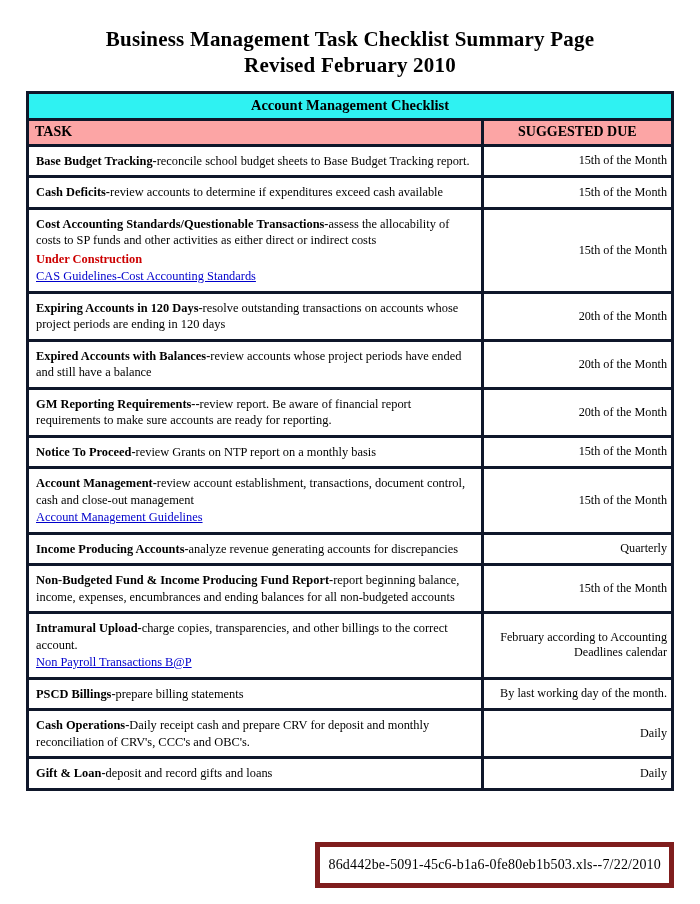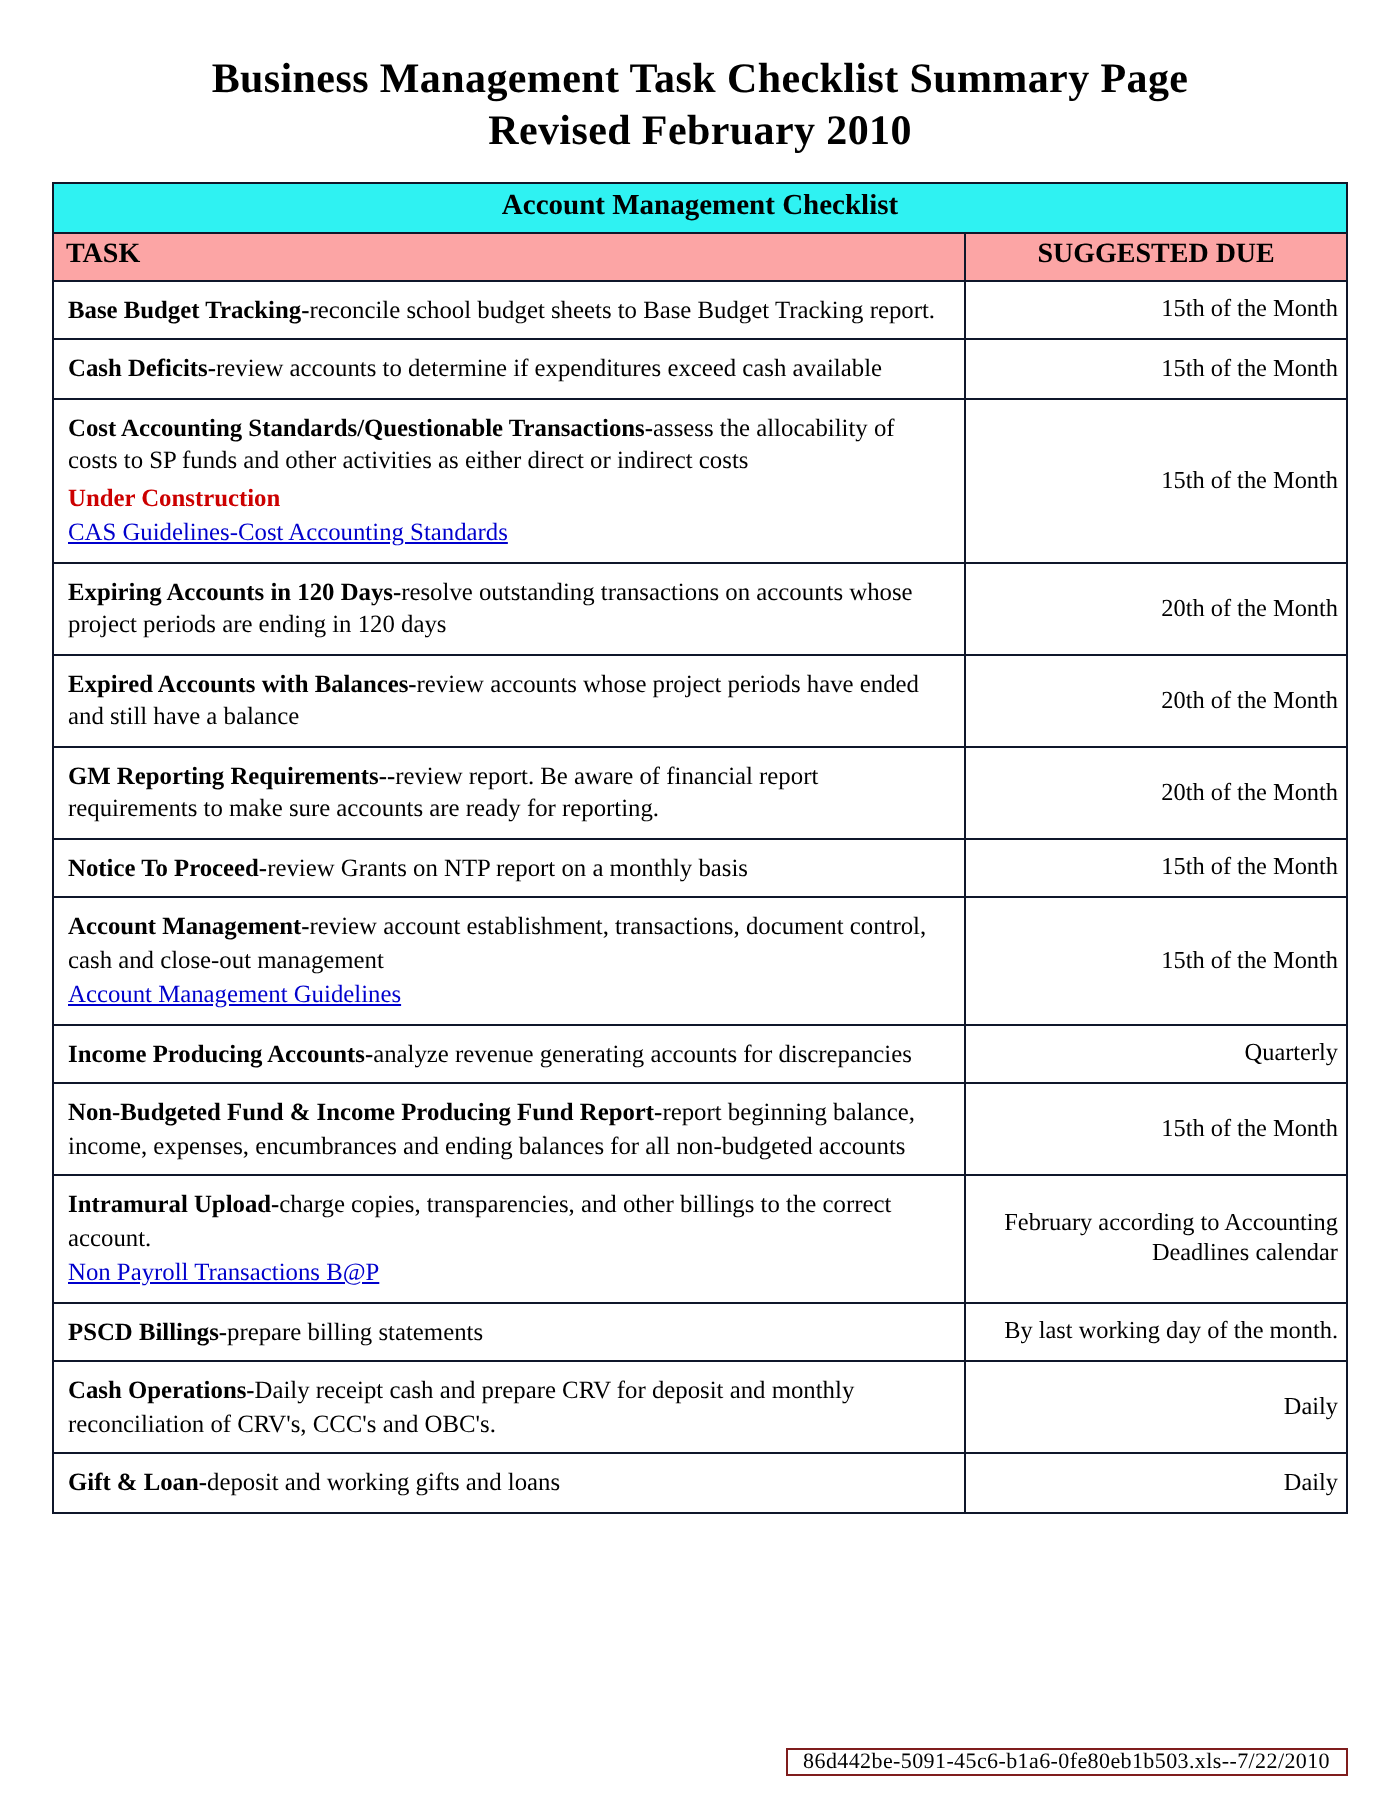--- a/index.html
+++ b/index.html
@@ -31,21 +31,21 @@
   }
   .doc-title .line2 {
     display: block;
   }
   table.checklist {
     width: 100%;
     border-collapse: collapse;
     table-layout: fixed;
   }
   table.checklist td, table.checklist th {
-    border: 1px solid #0f172a;
+    border: 3px solid #0f172a;
     vertical-align: middle;
   }
   .banner-cell {
     background: #2ff2f2;
     text-align: center;
     font-weight: bold;
     font-size: 14.5px;
     padding: 3px 0 4px 0;
     font-family: "Liberation Serif", serif;
   }
@@ -85,23 +85,23 @@
   .link {
     color: #0000cc;
     text-decoration: underline;
     display: block;
     margin-top: 1px;
   }
   .footer {
     position: absolute;
     right: 26px;
     bottom: 16px;
-    border: 1px solid #7f1d1d;
-    font-size: 11px;
-    padding: 0 8px;
+    border: 5px solid #7f1d1d;
+    font-size: 14px;
+    padding: 10px 8px;
     font-family: "Liberation Serif", serif;
     color: #000;
     letter-spacing: 0.2px;
   }
 </style>
 </head>
 <body>
 
 <div class="page">
 
@@ -169,20 +169,20 @@
         </tr>
         <tr>
           <td class="task-cell"><span class="task-name">PSCD Billings-</span><span>prepare billing statements</span></td>
           <td class="due-cell">By last working day of the month.</td>
         </tr>
         <tr>
           <td class="task-cell"><span class="task-name">Cash Operations-</span><span>Daily receipt cash and prepare CRV for deposit and monthly reconciliation of CRV's, CCC's  and OBC's.</span></td>
           <td class="due-cell">Daily</td>
         </tr>
         <tr>
-          <td class="task-cell"><span class="task-name">Gift &amp; Loan-</span><span>deposit and working gifts and loans</span></td>
+          <td class="task-cell"><span class="task-name">Gift &amp; Loan-</span><span>deposit and record gifts and loans</span></td>
           <td class="due-cell">Daily</td>
         </tr>
       </tbody>
   </table>
 
   <div class="footer">86d442be-5091-45c6-b1a6-0fe80eb1b503.xls--7/22/2010</div>
 </div>
 
 </body></html>

